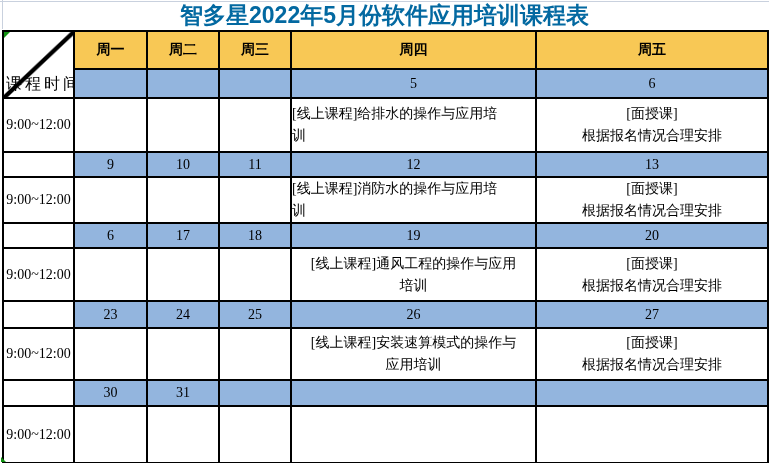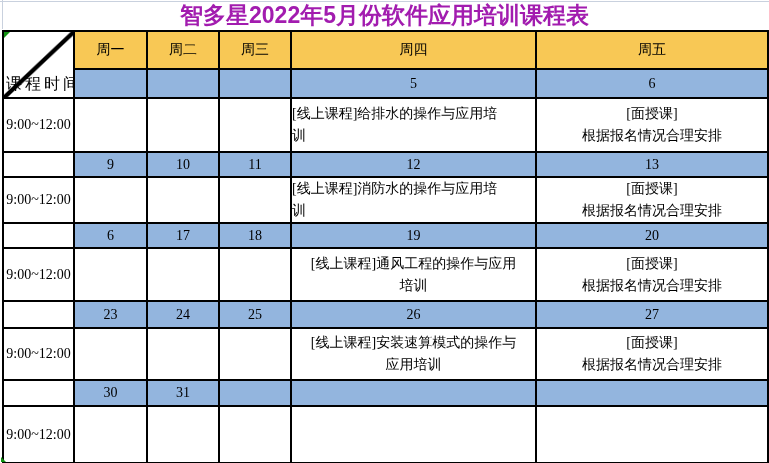--- a/index.html
+++ b/index.html
@@ -10,36 +10,36 @@
     overflow:hidden;
     font-family:"Liberation Serif", serif;
     color:#000;
   }
   .gridline-h { position:absolute; top:1px; left:0; width:769px; height:1px; background:var(--grid-gray); }
   .gridline-v { position:absolute; top:0; left:2px; width:1px; height:29px; background:var(--grid-gray); }
 
   .title {
     position:absolute; top:2px; left:2px; width:765px; height:28px;
     text-align:center; font-family:"Liberation Sans", sans-serif;
-    font-weight:700; font-size:23px; line-height:27px; color:#a21caf;
+    font-weight:700; font-size:23px; line-height:27px; color:#0369a1;
     white-space:nowrap;
   }
 
   table.schedule {
     position:absolute; top:30px; left:2px;
     width:765px;
     border-collapse:collapse; table-layout:fixed;
   }
   table.schedule td {
     border:2px solid var(--border-black);
     padding:0; text-align:center; vertical-align:middle;
     font-size:14px; overflow:hidden;
   }
   tr.r-head { height:38px; }
-  td.day  { background:var(--yellow); }
+  td.day  { background:var(--yellow);font-weight:bold; }
   td.date { background:var(--blue); }
   td.corner { background:#fff; position:relative; }
   .diag {
     position:absolute; left:0; top:0; right:0; bottom:0;
     background:linear-gradient(to bottom right,
       transparent 47.5%, #000 49%, #000 52%, transparent 53.5%);
   }
   .corner-label {
     position:absolute; left:2px; bottom:2px;
     font-size:16px; letter-spacing:3px; white-space:nowrap;

